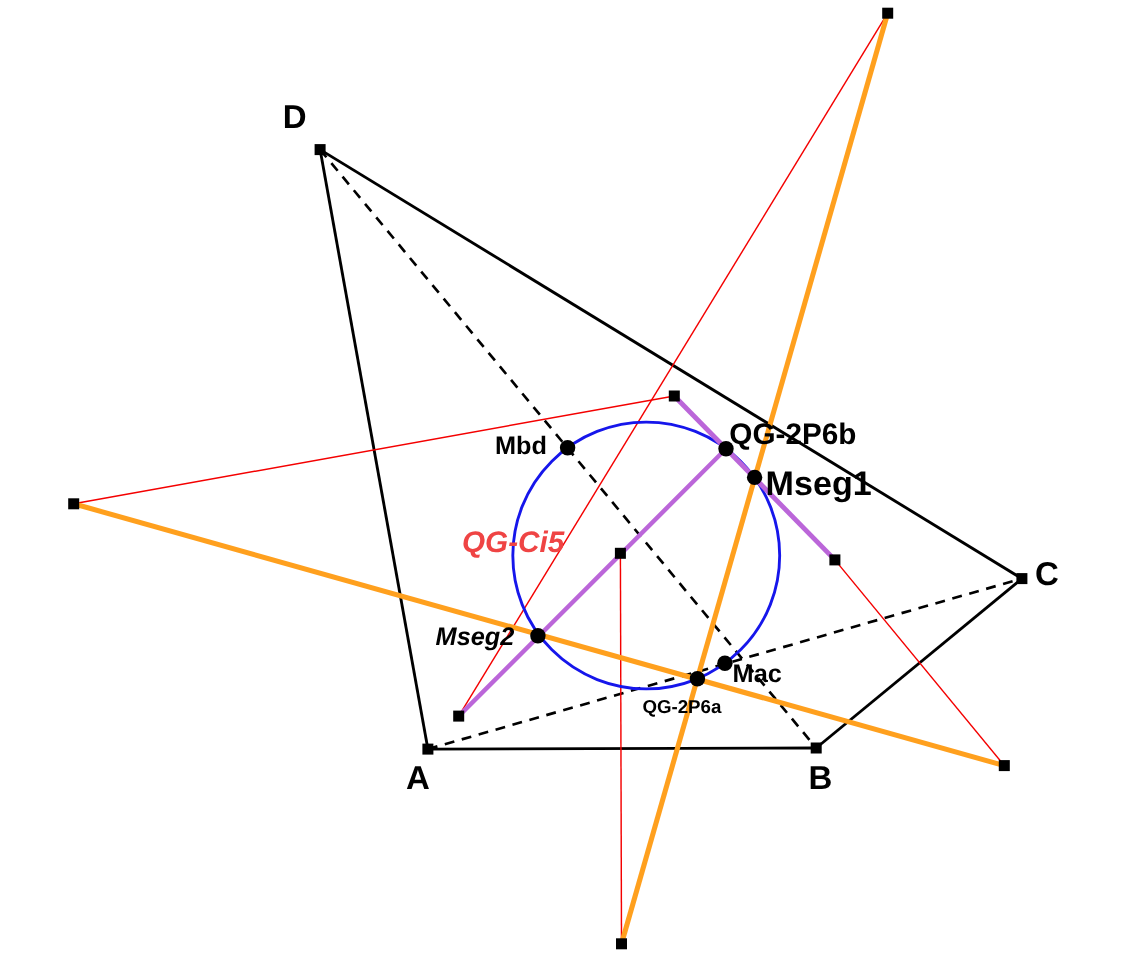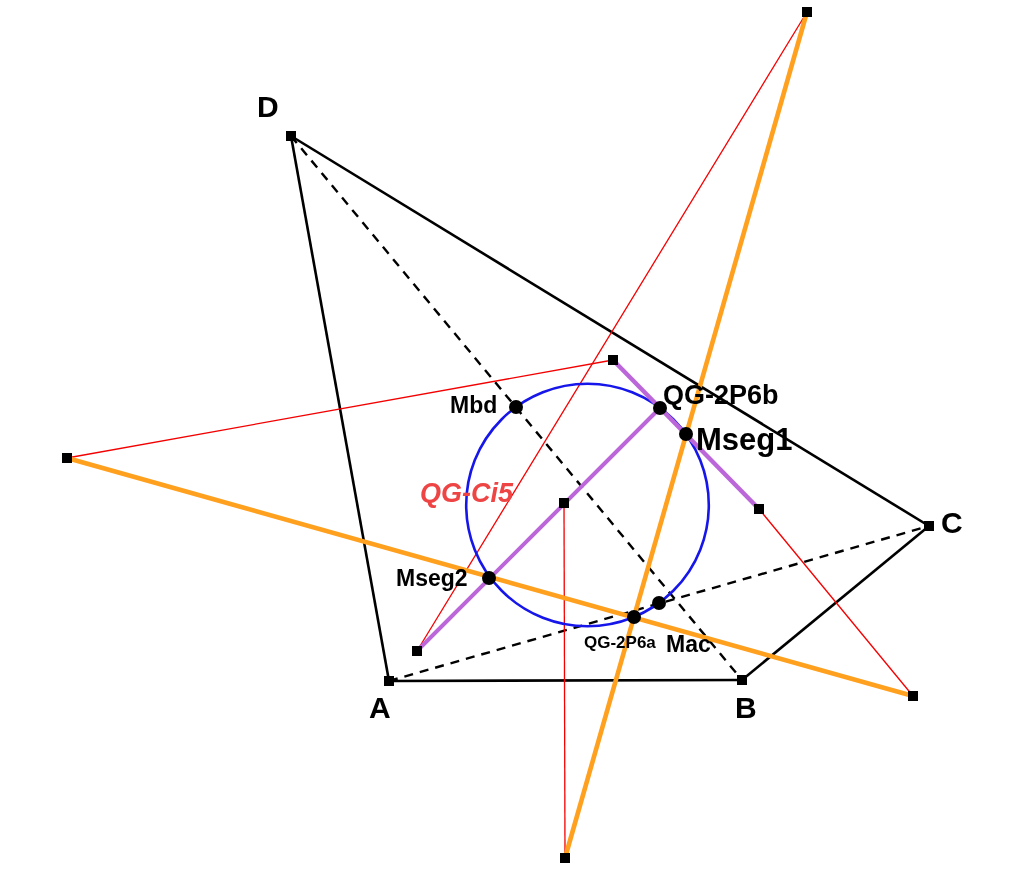--- a/index.html
+++ b/index.html
@@ -62,17 +62,17 @@
       <circle cx="634" cy="617" r="7" fill="#000000"></circle>
     </svg>
 
   <div class="pt-label" style="left: 257px; top: 92px; font-size: 30px;">D</div>
   <div class="pt-label" style="left: 369px; top: 693px; font-size: 30px;">A</div>
   <div class="pt-label" style="left: 735px; top: 693px; font-size: 30px;">B</div>
   <div class="pt-label" style="left: 941px; top: 508px; font-size: 30px;">C</div>
   <div class="pt-label" style="left: 450px; top: 394px; font-size: 23px;">Mbd</div>
   <div class="pt-label" style="left: 663px; top: 382px; font-size: 27px;">QG-2P6b</div>
   <div class="pt-label" style="left: 696px; top: 424px; font-size: 31px;">Mseg1</div>
-  <div class="pt-label" style="left: 396px; top: 567px; font-size: 23px;">Mseg2</div>
-  <div class="pt-label" style="left: 666px; top: 601px; font-size: 23px; margin-top: 32px;">Mac</div>
+  <div class="pt-label" style="left: 396px; top: 567px; font-size: 23px; font-style: italic;">Mseg2</div>
+  <div class="pt-label" style="left: 666px; top: 601px; font-size: 23px;">Mac</div>
   <div class="pt-label" style="left: 584px; top: 634px; font-size: 17px;">QG-2P6a</div>
   <div class="pt-label italic" style="left: 420px; top: 469px; font-size: 27px; color: #ef4444; margin-top: 11px;">QG-Ci5</div>
 </div>
 
 </body></html>

